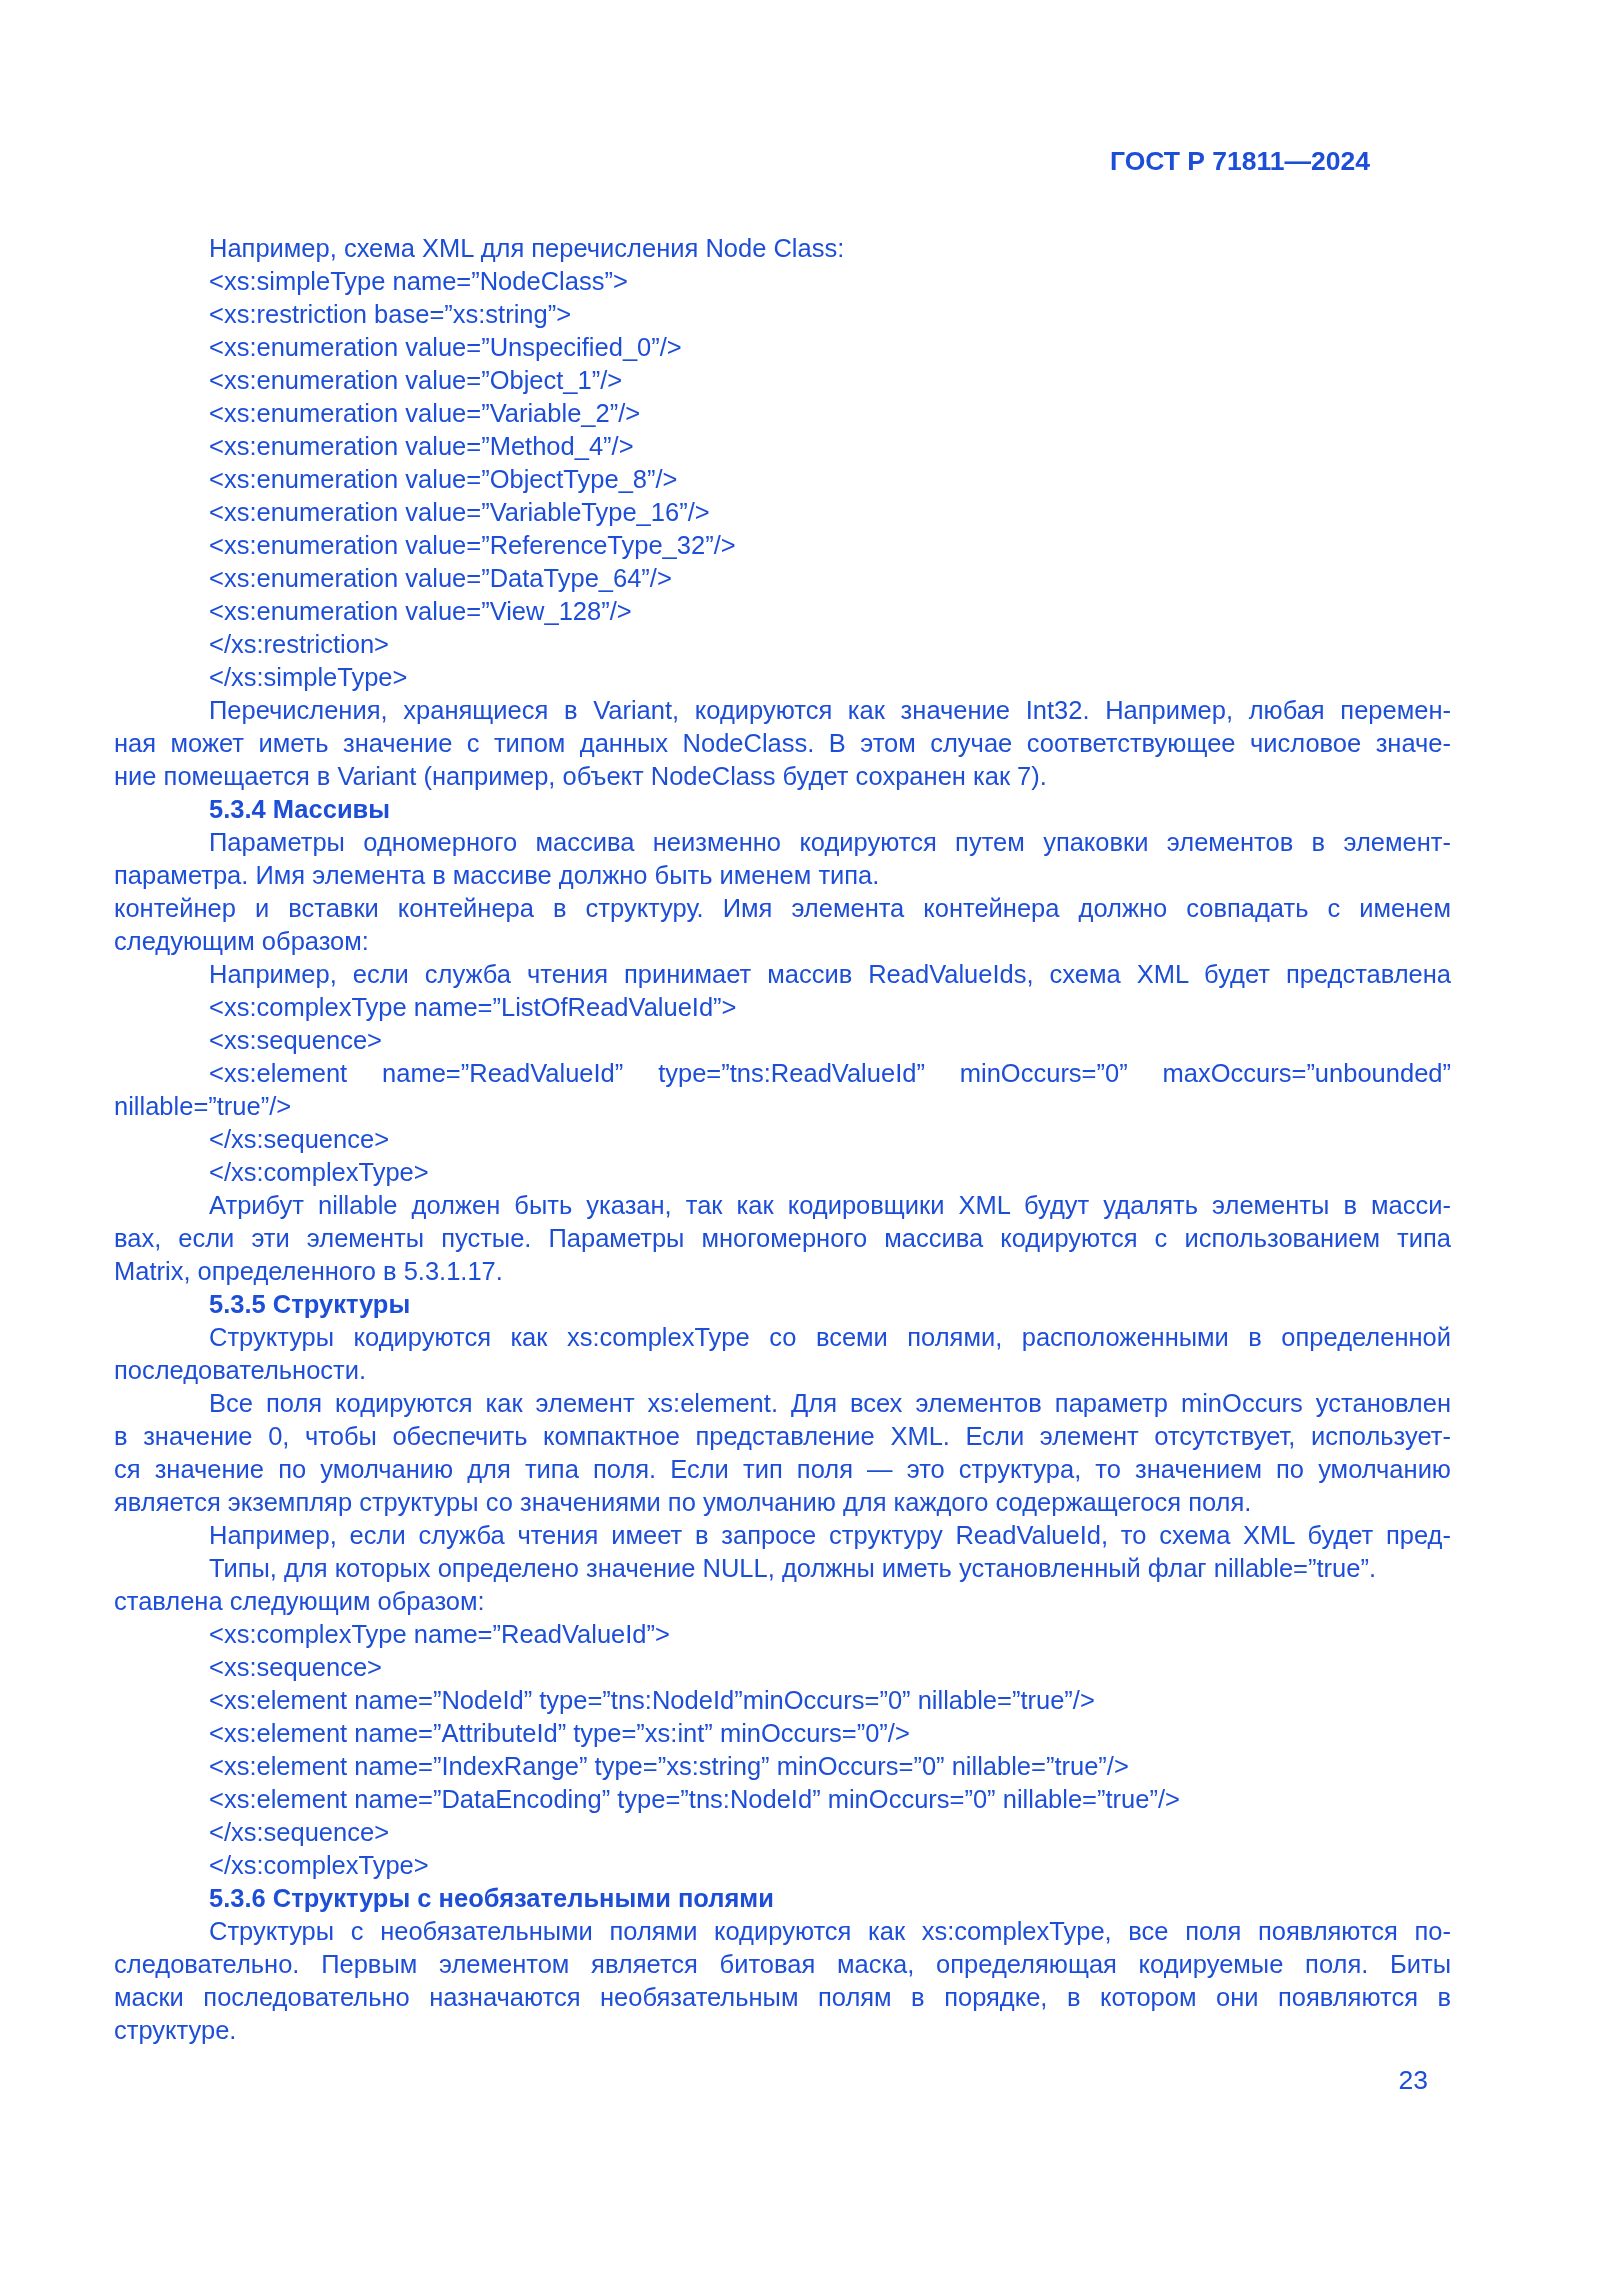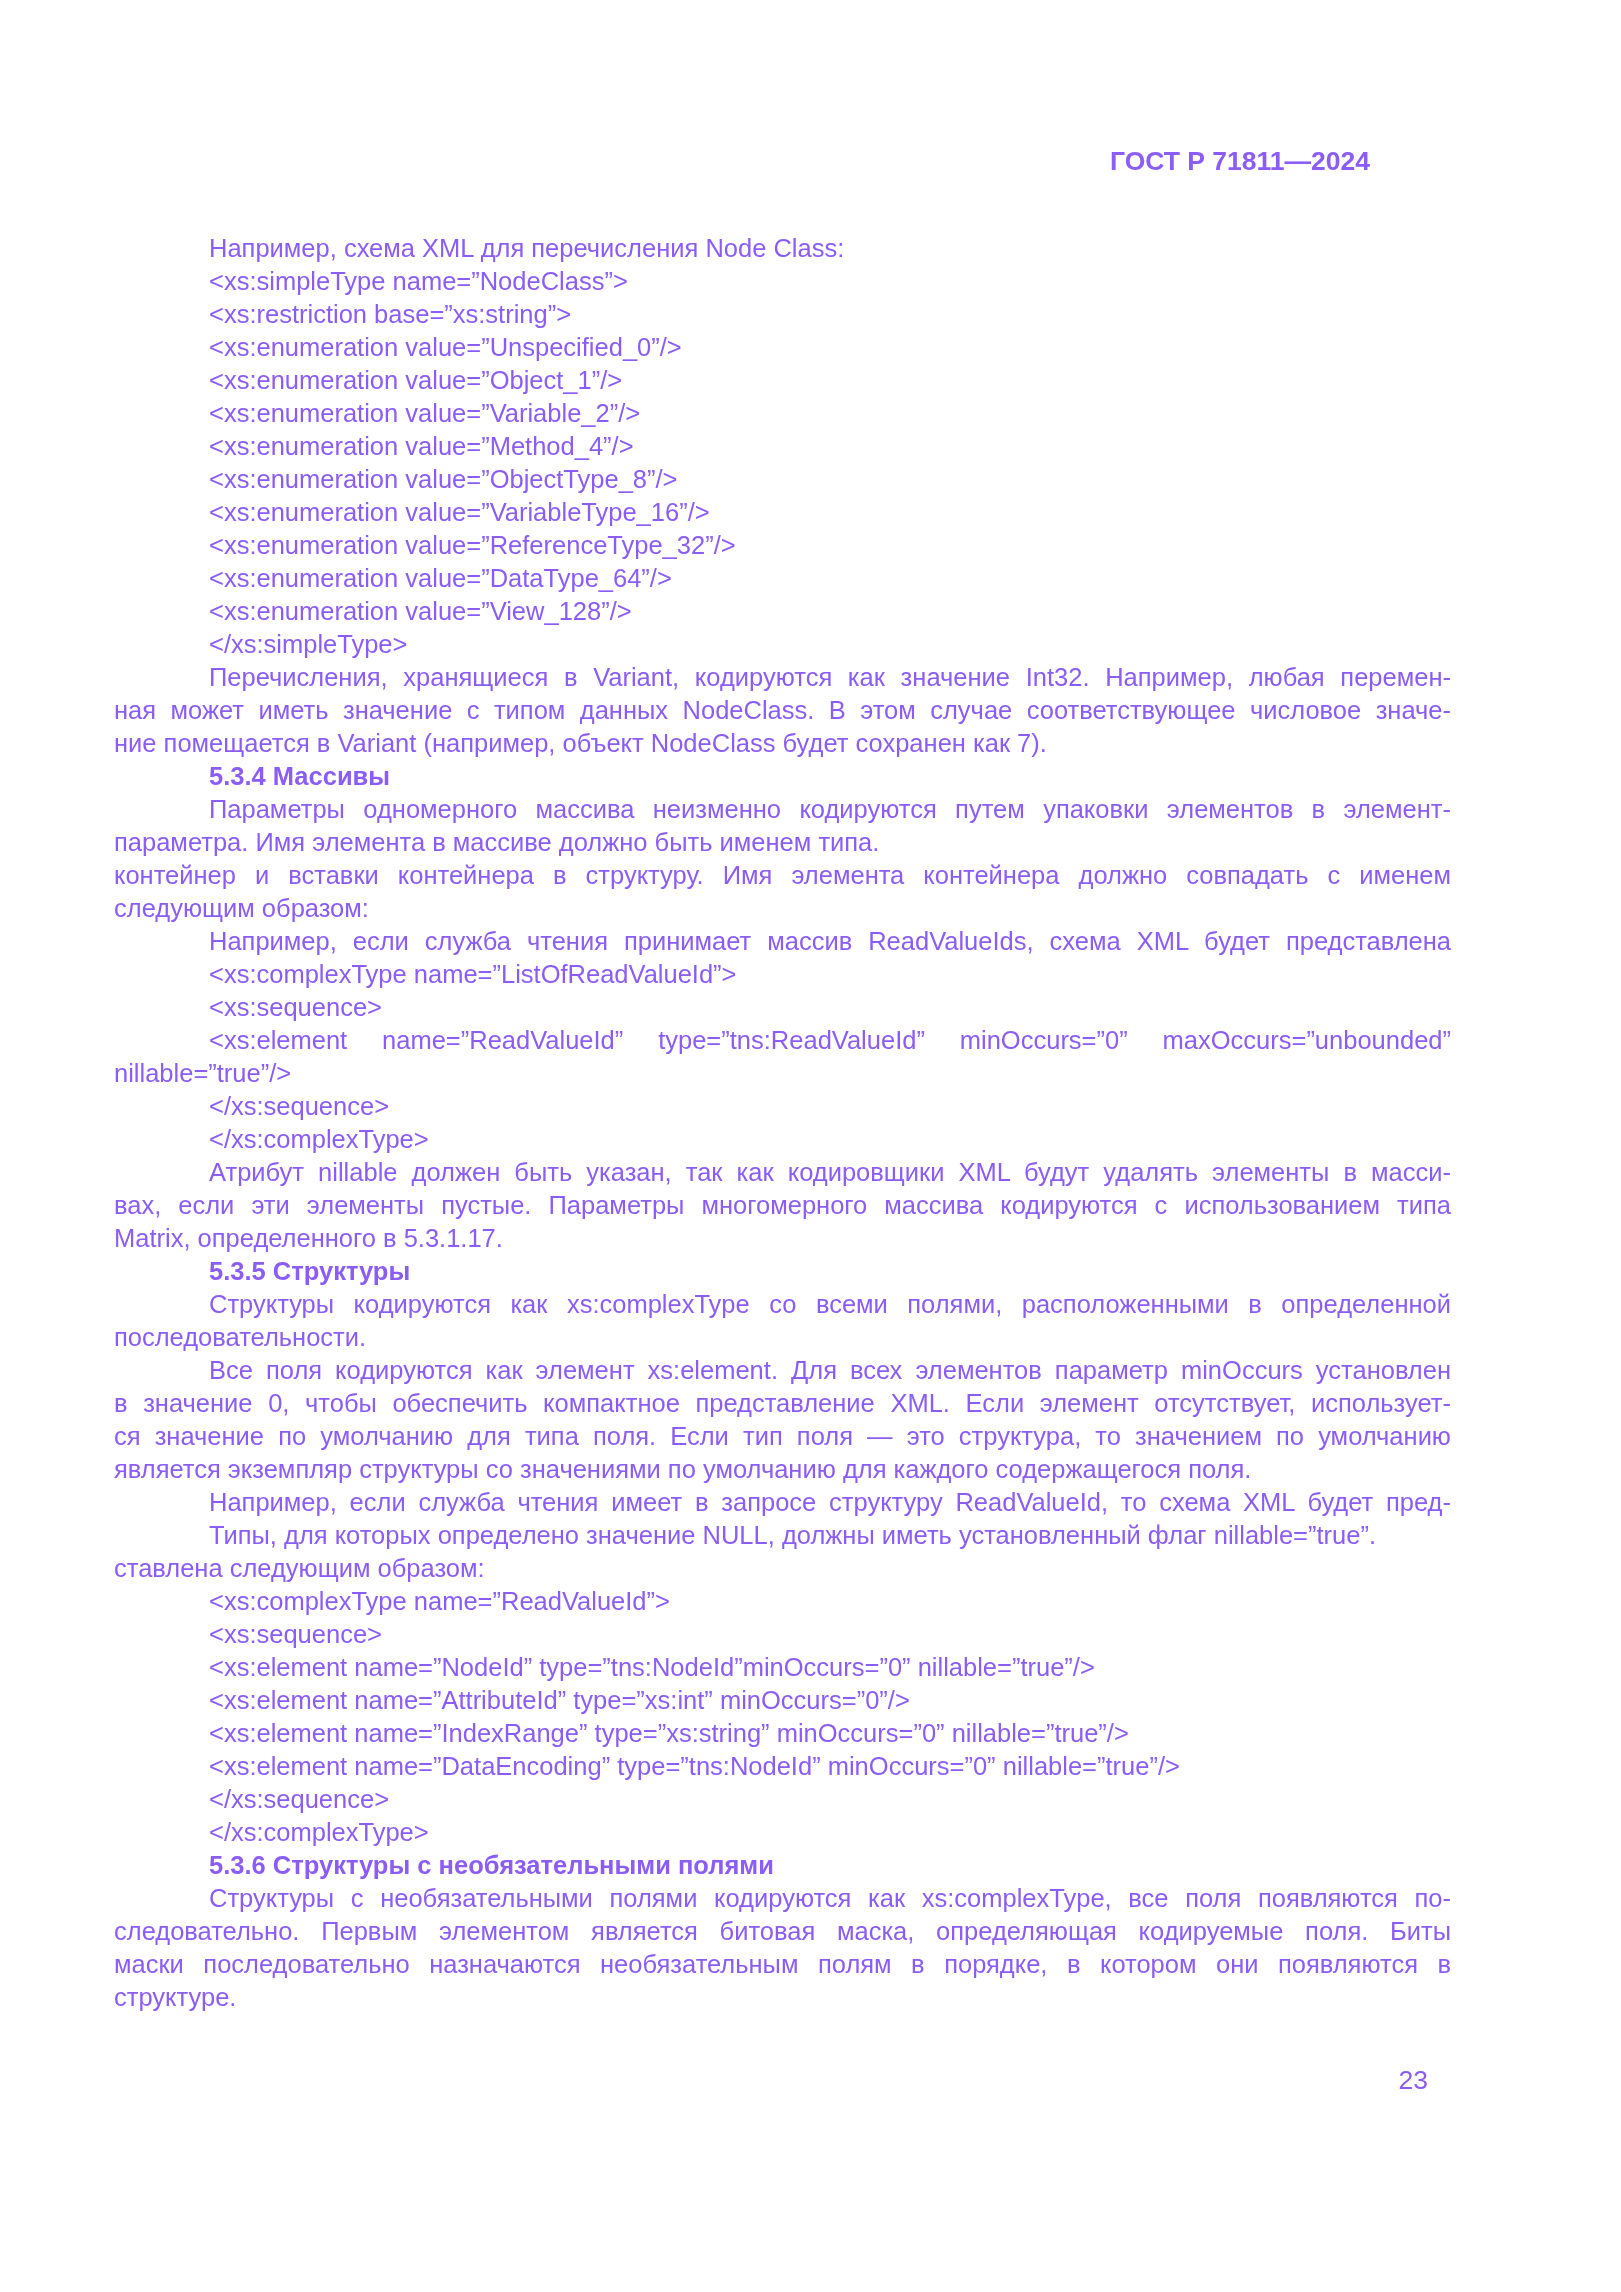--- a/index.html
+++ b/index.html
@@ -6,21 +6,21 @@
     margin: 0;
     padding: 0;
     background: #ffffff;
   }
   .page {
     position: relative;
     width: 1621px;
     height: 2293px;
     background: #ffffff;
     font-family: "Liberation Sans", sans-serif;
-    color: #8b5cf6;
+    color: #1d4ed8;
     overflow: hidden;
   }
   .running-header {
     position: absolute;
     top: 145px;
     right: 251px;
     font-size: 26.5px;
     line-height: 32px;
     font-weight: bold;
     white-space: nowrap;
@@ -68,20 +68,21 @@
       <div class="line i">&lt;xs:restriction base=”xs:string”&gt;</div>
       <div class="line i">&lt;xs:enumeration value=”Unspecified_0”/&gt;</div>
       <div class="line i">&lt;xs:enumeration value=”Object_1”/&gt;</div>
       <div class="line i">&lt;xs:enumeration value=”Variable_2”/&gt;</div>
       <div class="line i">&lt;xs:enumeration value=”Method_4”/&gt;</div>
       <div class="line i">&lt;xs:enumeration value=”ObjectType_8”/&gt;</div>
       <div class="line i">&lt;xs:enumeration value=”VariableType_16”/&gt;</div>
       <div class="line i">&lt;xs:enumeration value=”ReferenceType_32”/&gt;</div>
       <div class="line i">&lt;xs:enumeration value=”DataType_64”/&gt;</div>
       <div class="line i">&lt;xs:enumeration value=”View_128”/&gt;</div>
+      <div class="line i">&lt;/xs:restriction&gt;</div>
       <div class="line i">&lt;/xs:simpleType&gt;</div>
       <div class="line i j">Перечисления, хранящиеся в Variant, кодируются как значение Int32. Например, любая перемен-</div>
       <div class="line j">ная может иметь значение с типом данных NodeClass. В этом случае соответствующее числовое значе-</div>
       <div class="line">ние помещается в Variant (например, объект NodeClass будет сохранен как 7).</div>
       <div class="line i b">5.3.4 Массивы</div>
       <div class="line i j">Параметры одномерного массива неизменно кодируются путем упаковки элементов в элемент-</div>
       <div class="line">параметра. Имя элемента в массиве должно быть именем типа.</div>
       <div class="line j">контейнер и вставки контейнера в структуру. Имя элемента контейнера должно совпадать с именем</div>
       <div class="line">следующим образом:</div>
       <div class="line i j">Например, если служба чтения принимает массив ReadValueIds, схема XML будет представлена</div>

